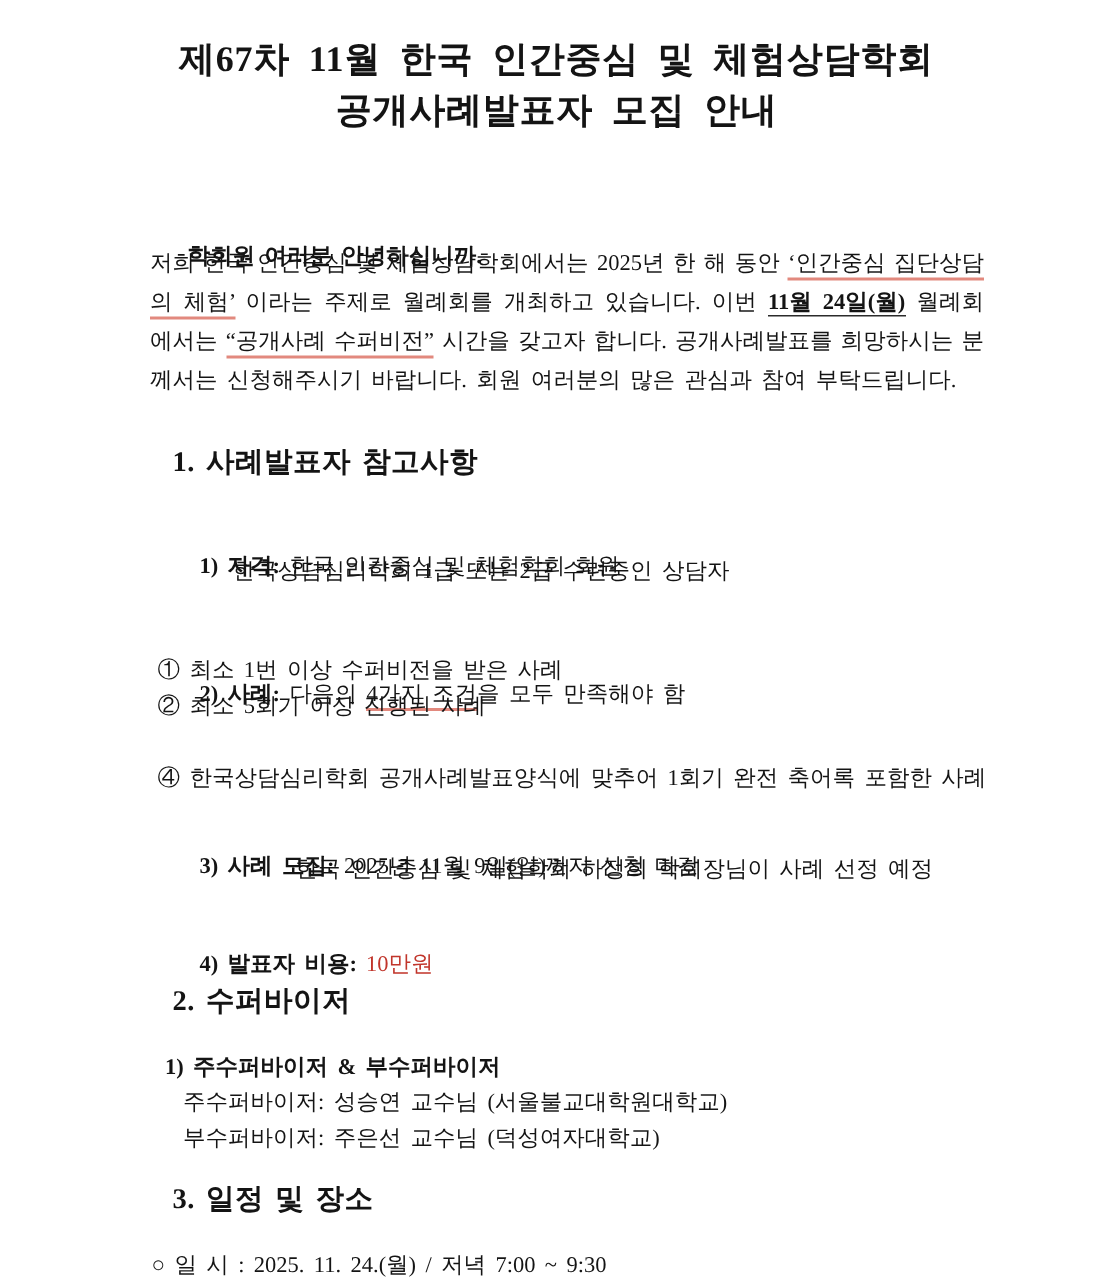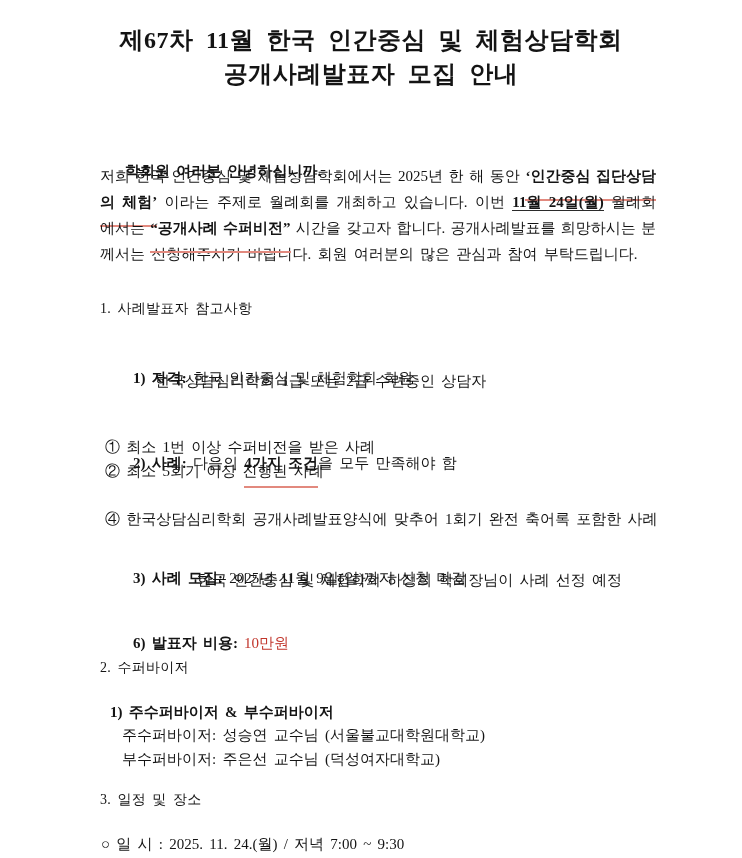--- a/index.html
+++ b/index.html
@@ -32,26 +32,26 @@
     white-space: pre;
   }
   .just {
     left: 100px;
     width: 556px;
     white-space: nowrap;
     text-align: justify;
     text-align-last: justify;
     word-spacing: normal;
   }
-  .h { font-weight: 400; font-size: 14px; letter-spacing: 0.3px; }
+  .h { font-weight: 700; font-size: 19px; letter-spacing: 0.3px; margin-left: 15px; }
   .b { font-weight: 700; }
   .u-salmon {
-    font-weight: 700;
+    font-weight: 400;
     border-bottom: 2px solid var(--underline-salmon, #e2897e);
-    padding-bottom: 15px;
+    padding-bottom: 1px;
   }
   .u-dark {
     font-weight: 700;
     border-bottom: 1.5px solid var(--underline-dark, #2b2b2b);
   }
   .red { color: var(--red, #c1352b); margin-left: 6px; }
 </style>
 </head>
 <body>
 
@@ -87,21 +87,21 @@
   <div class="ln" style="top:437px;left:105px">① 최소 1번 이상 수퍼비전을 받은 사례</div>
   <div class="ln" style="top:461px;left:105px">② 최소 5회기 이상 진행된 사례</div>
   <div class="ln" style="top:509px;left:105px">④ 한국상담심리학회 공개사례발표양식에 맞추어 1회기 완전 축어록 포함한 사례</div>
 
   <div class="ln" style="top:547px;left:108px">
     <span class="b">3) 사례 모집:</span><span> 2025년 11월 9일(일)까지 신청 마감</span>
   </div>
   <div class="ln" style="top:570px;left:197px">한국 인간중심 및 체험학회 하정희 학회장님이 사례 선정 예정</div>
 
   <div class="ln" style="top:612px;left:108px">
-    <span class="b">6) 발표자 비용:</span><span class="red">10만원</span>
+    <span class="b">4) 발표자 비용:</span><span class="red">10만원</span>
   </div>
 
   <div class="ln h" style="top:657px;left:100px">2. 수퍼바이저</div>
   <div class="ln b" style="top:702px;left:110px">1) 주수퍼바이저 &amp; 부수퍼바이저</div>
   <div class="ln" style="top:749px;left:122px">부수퍼바이저: 주은선 교수님 (덕성여자대학교)</div>
   <div class="ln" style="top:725px;left:122px">주수퍼바이저: 성승연 교수님 (서울불교대학원대학교)</div>
 
   <div class="ln h" style="top:789px;left:100px">3. 일정 및 장소</div>
   <div class="ln" style="top:834px;left:101px">○ 일 시 : 2025. 11. 24.(월) / 저녁 7:00 ~ 9:30</div>
 

